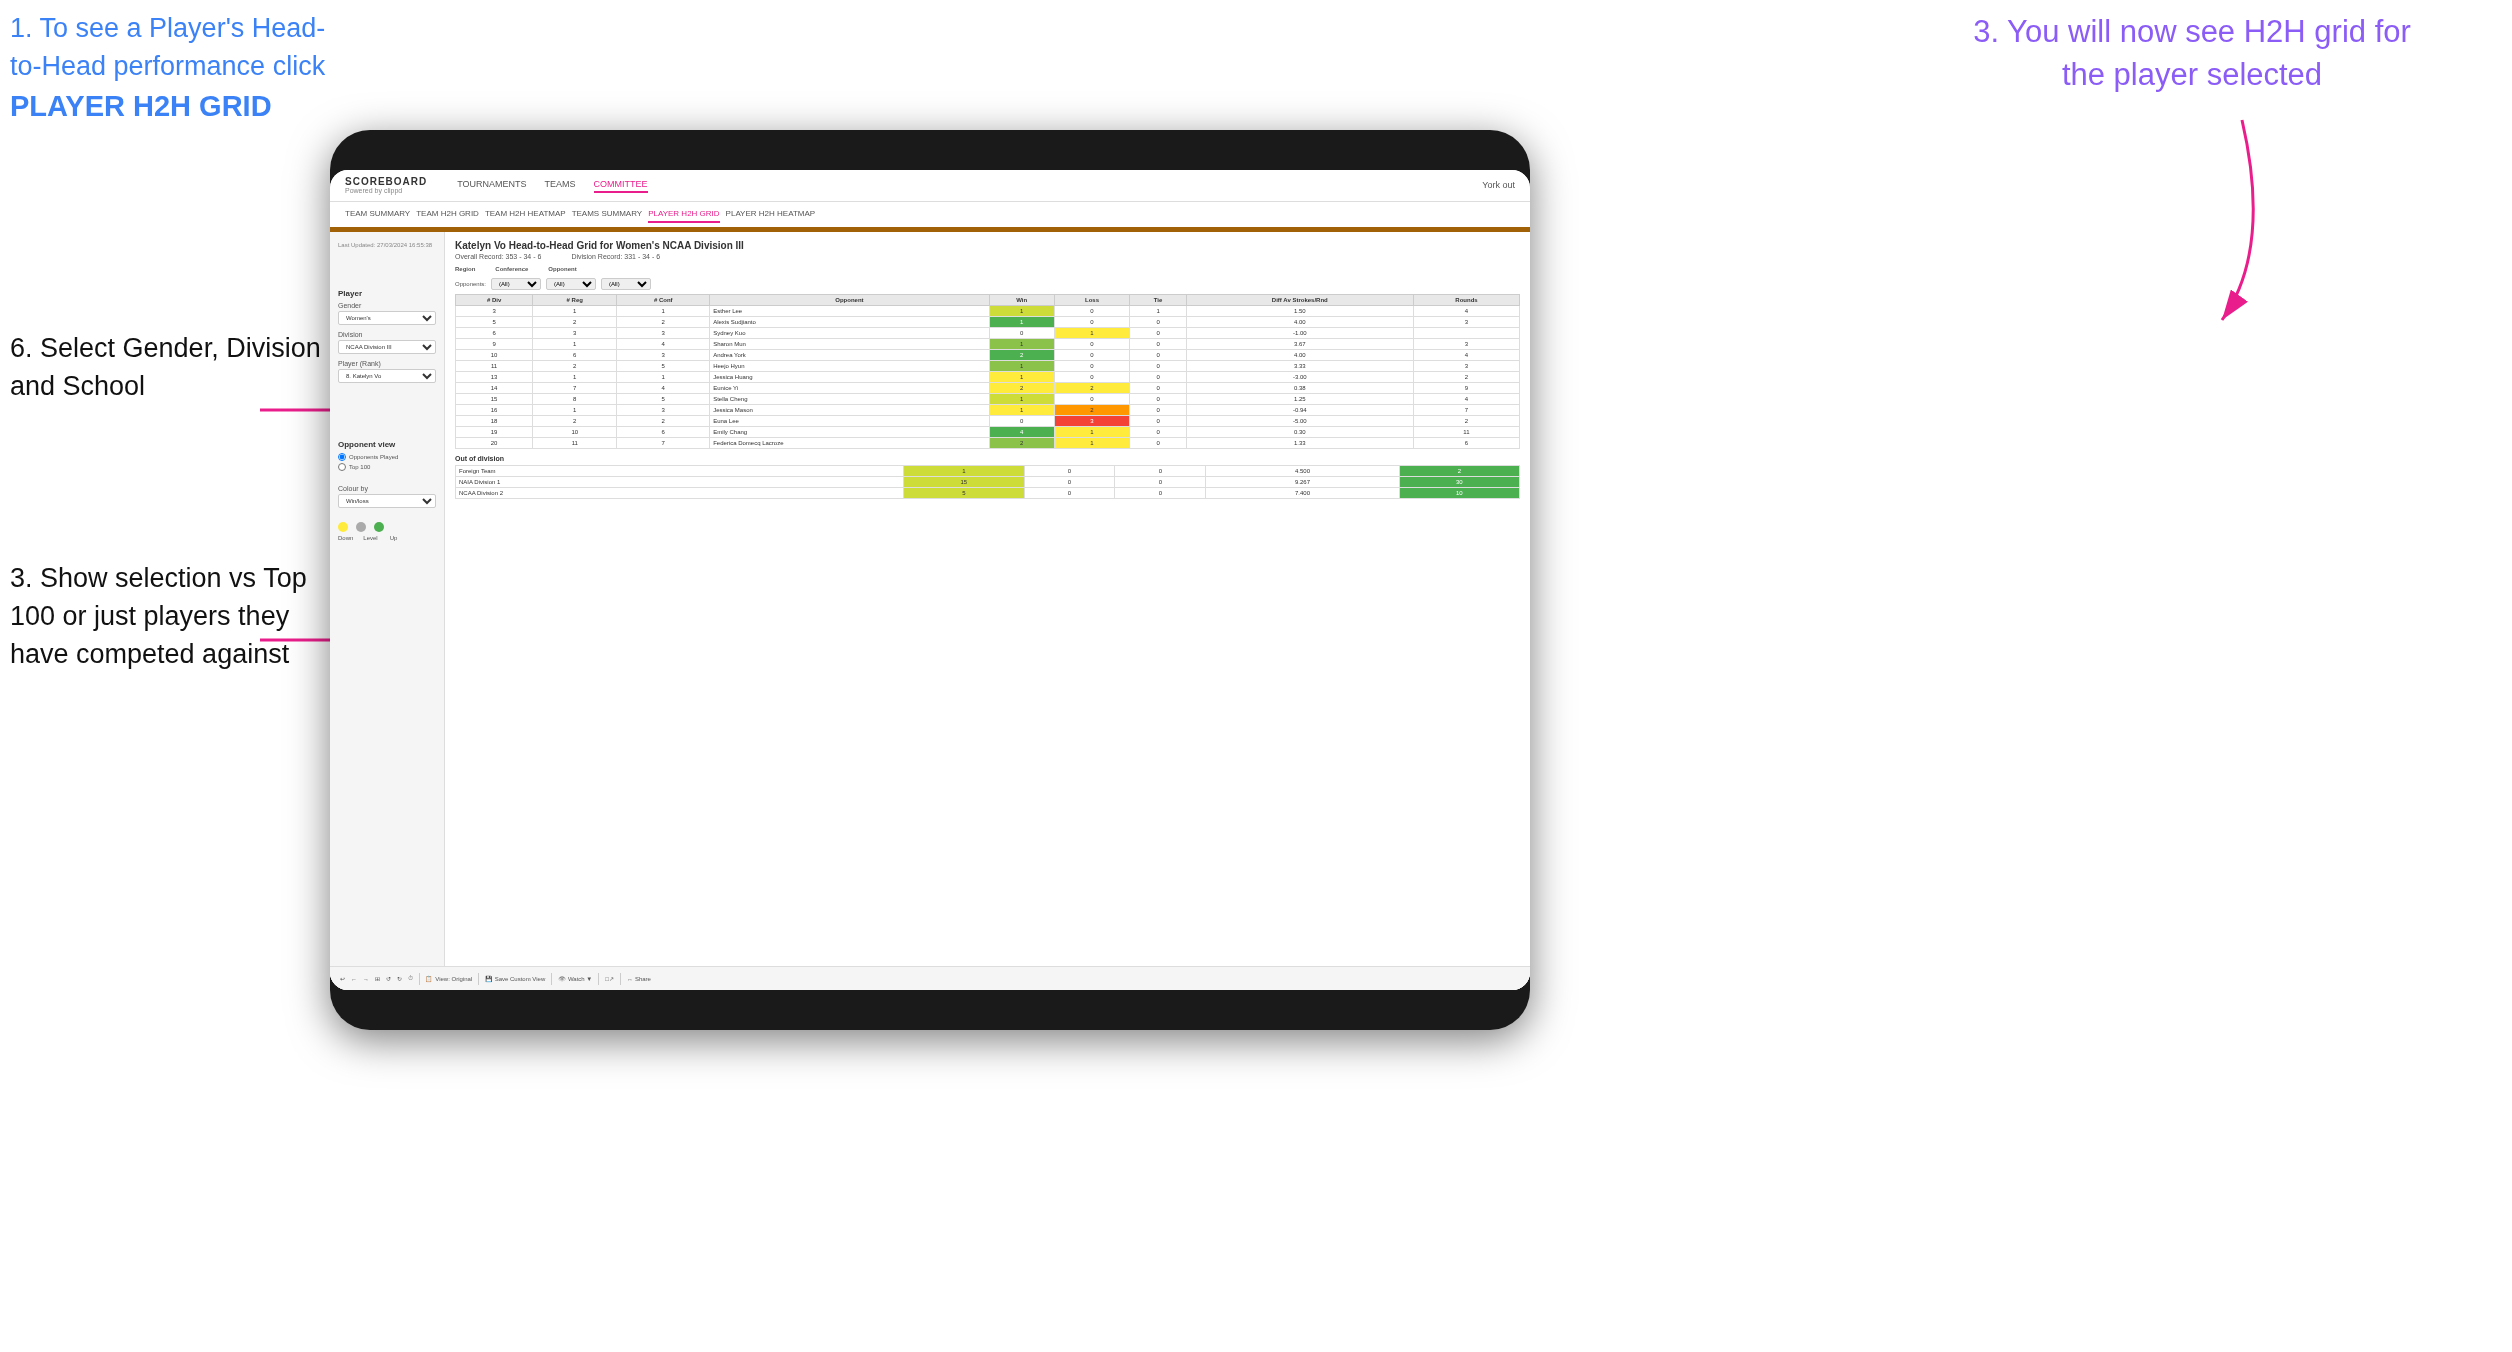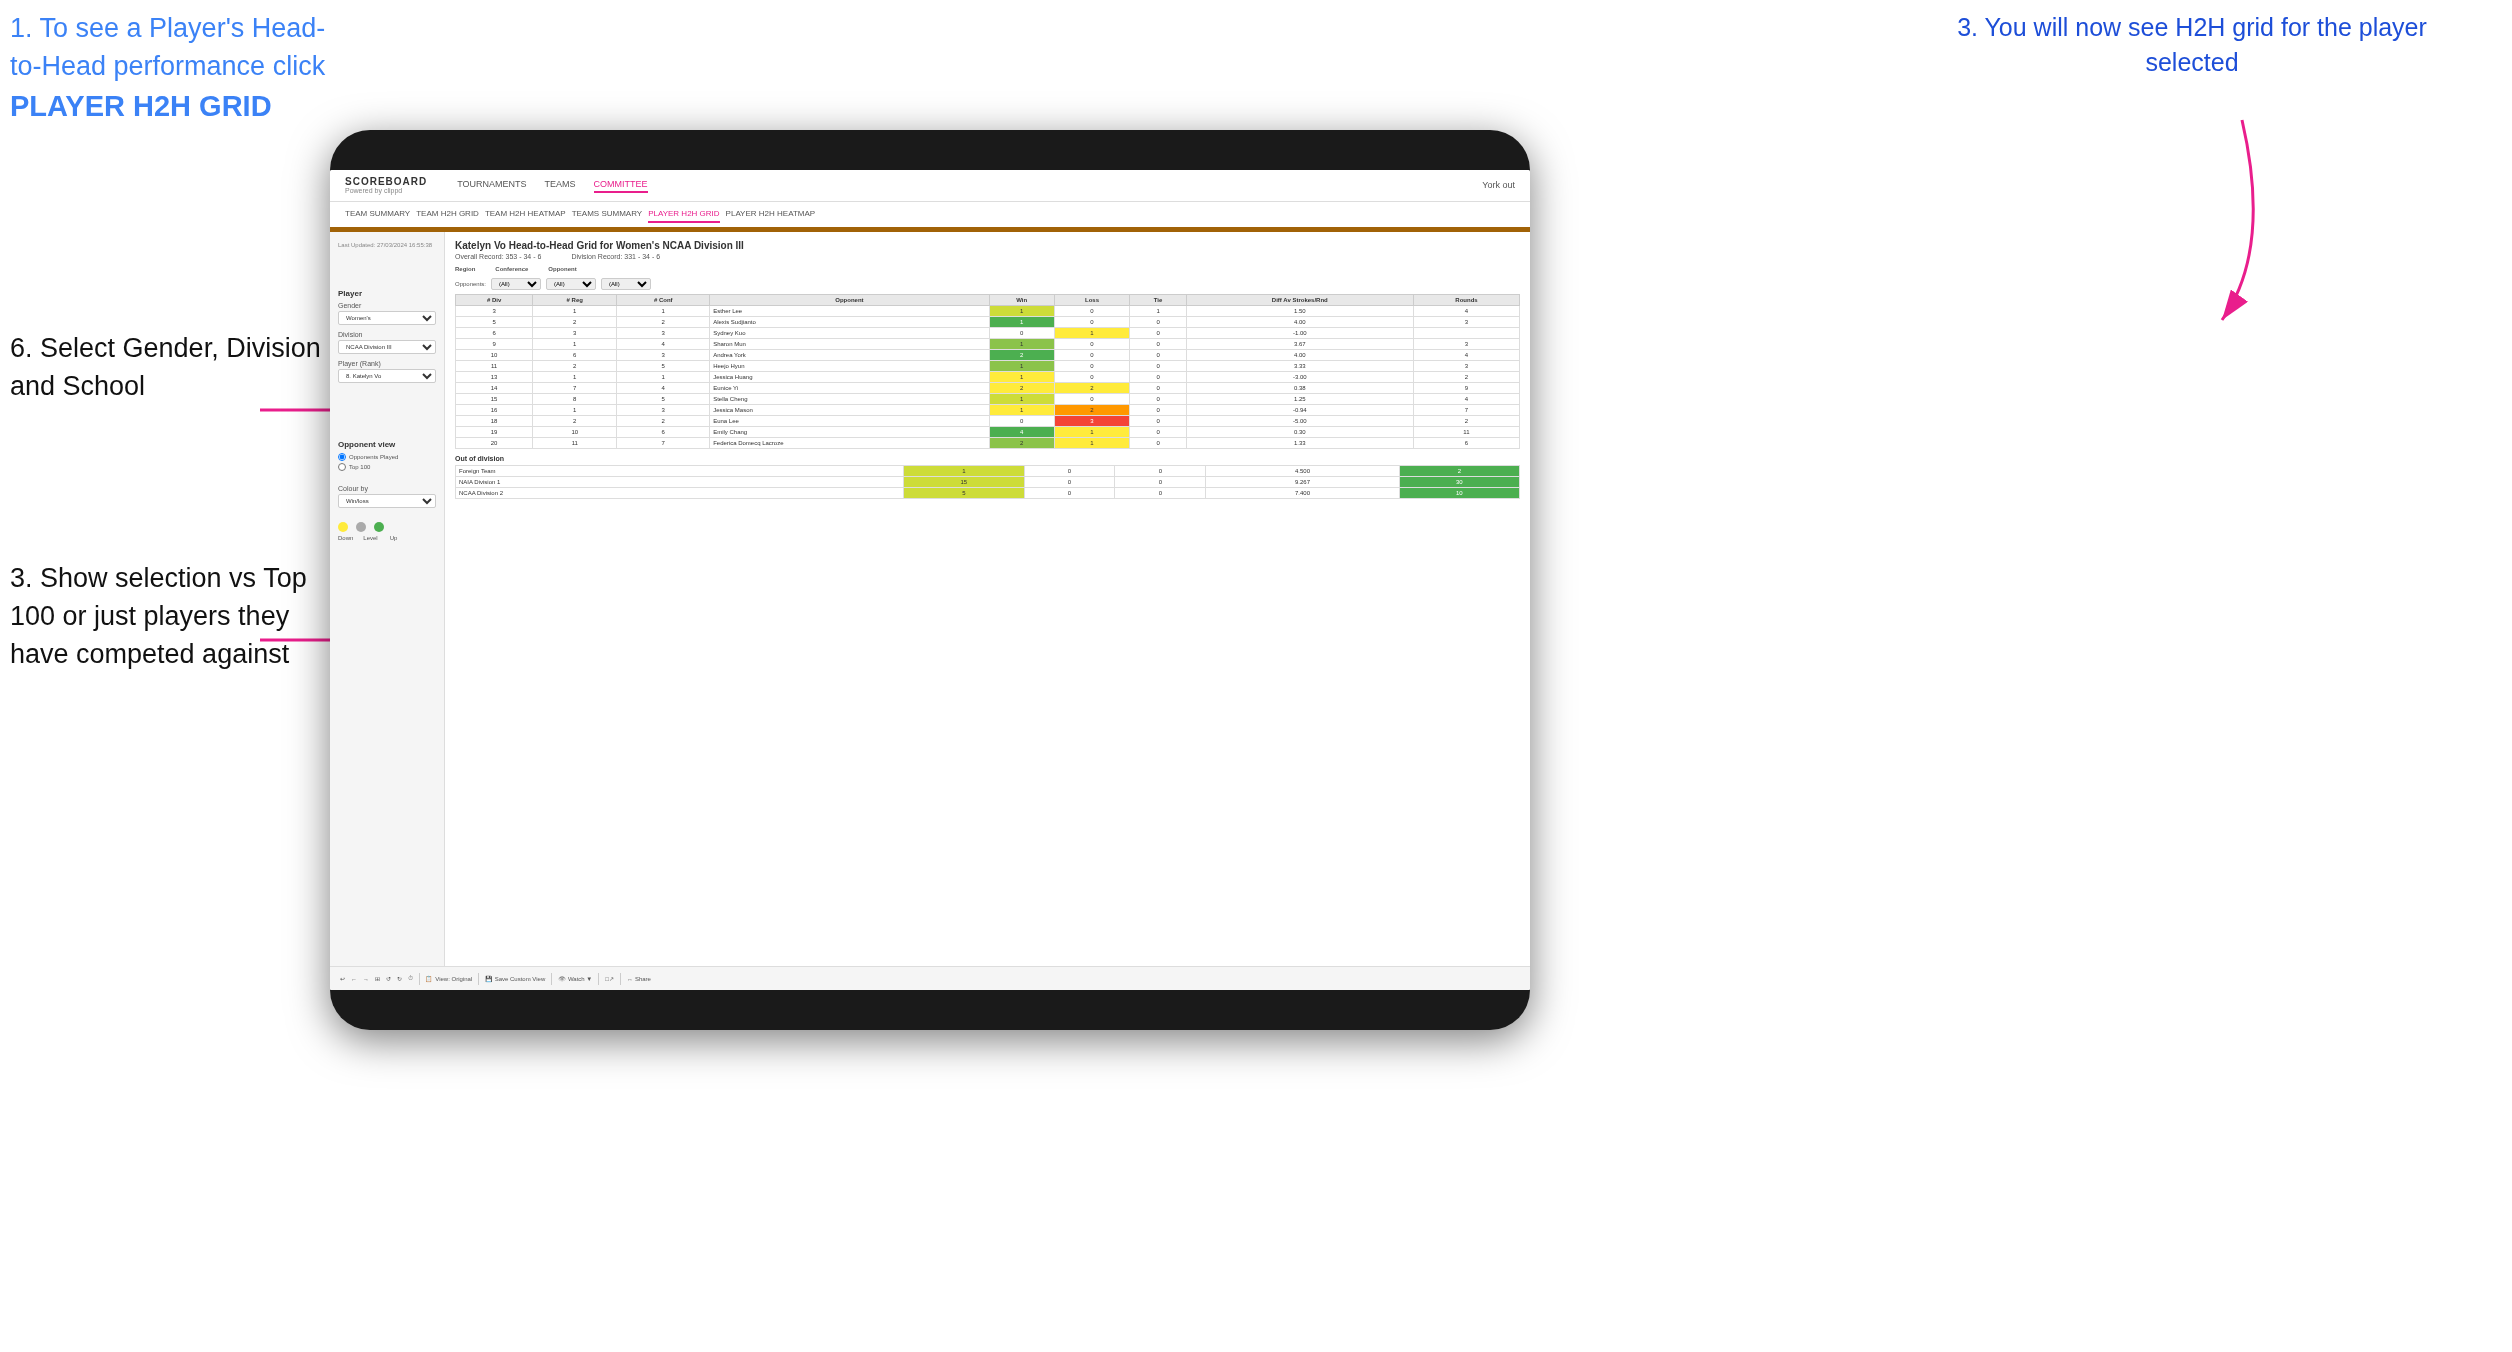--- a/index.html
+++ b/index.html
@@ -24,21 +24,21 @@
       box-shadow: 0 10px 40px rgba(0,0,0,0.5);
       display: flex;
       align-items: center;
       justify-content: center;
     }
 
     .tablet-screen {
       width: 1252px;
       height: 820px;
       background: #f0f0f0;
-      border-radius: 2px;
+      border-radius: 18px;
       overflow: hidden;
       position: relative;
     }
 
     
     .app-header {
       background: #ffffff;
       border-bottom: 1px solid #ddd;
       padding: 6px 15px;
       display: flex;
@@ -287,21 +287,21 @@
 <body>
 
 <div style="position:absolute;left:10px;top:10px;width:340px;">
   <div style="font-size:27px;line-height:1.4;color:#3b82f6;">
     <span>1. To see a Player's Head-to-Head performance click</span><br>
     <span style="font-weight:900;font-size:29px;">PLAYER H2H GRID</span>
   </div>
 </div>
 
 <div style="position:absolute;right:80px;top:10px;width:480px;text-align:center;">
-  <div style="font-size:25px;line-height:1.4;color:#1d4ed8;">3. You will now see H2H grid for the player selected</div>
+  <div style="font-size:31px;line-height:1.4;color:#8b5cf6;">3. You will now see H2H grid for the player selected</div>
 </div>
 
 <div style="position:absolute;left:10px;top:330px;width:320px;">
   <div style="font-size:27px;line-height:1.4;color:#111;margin-bottom:40px;">6. Select Gender, Division and School</div>
 </div>
 
 <div style="position:absolute;left:10px;top:560px;width:320px;">
   <div style="font-size:27px;line-height:1.4;color:#111;">3. Show selection vs Top 100 or just players they have competed against</div>
 </div>
 

